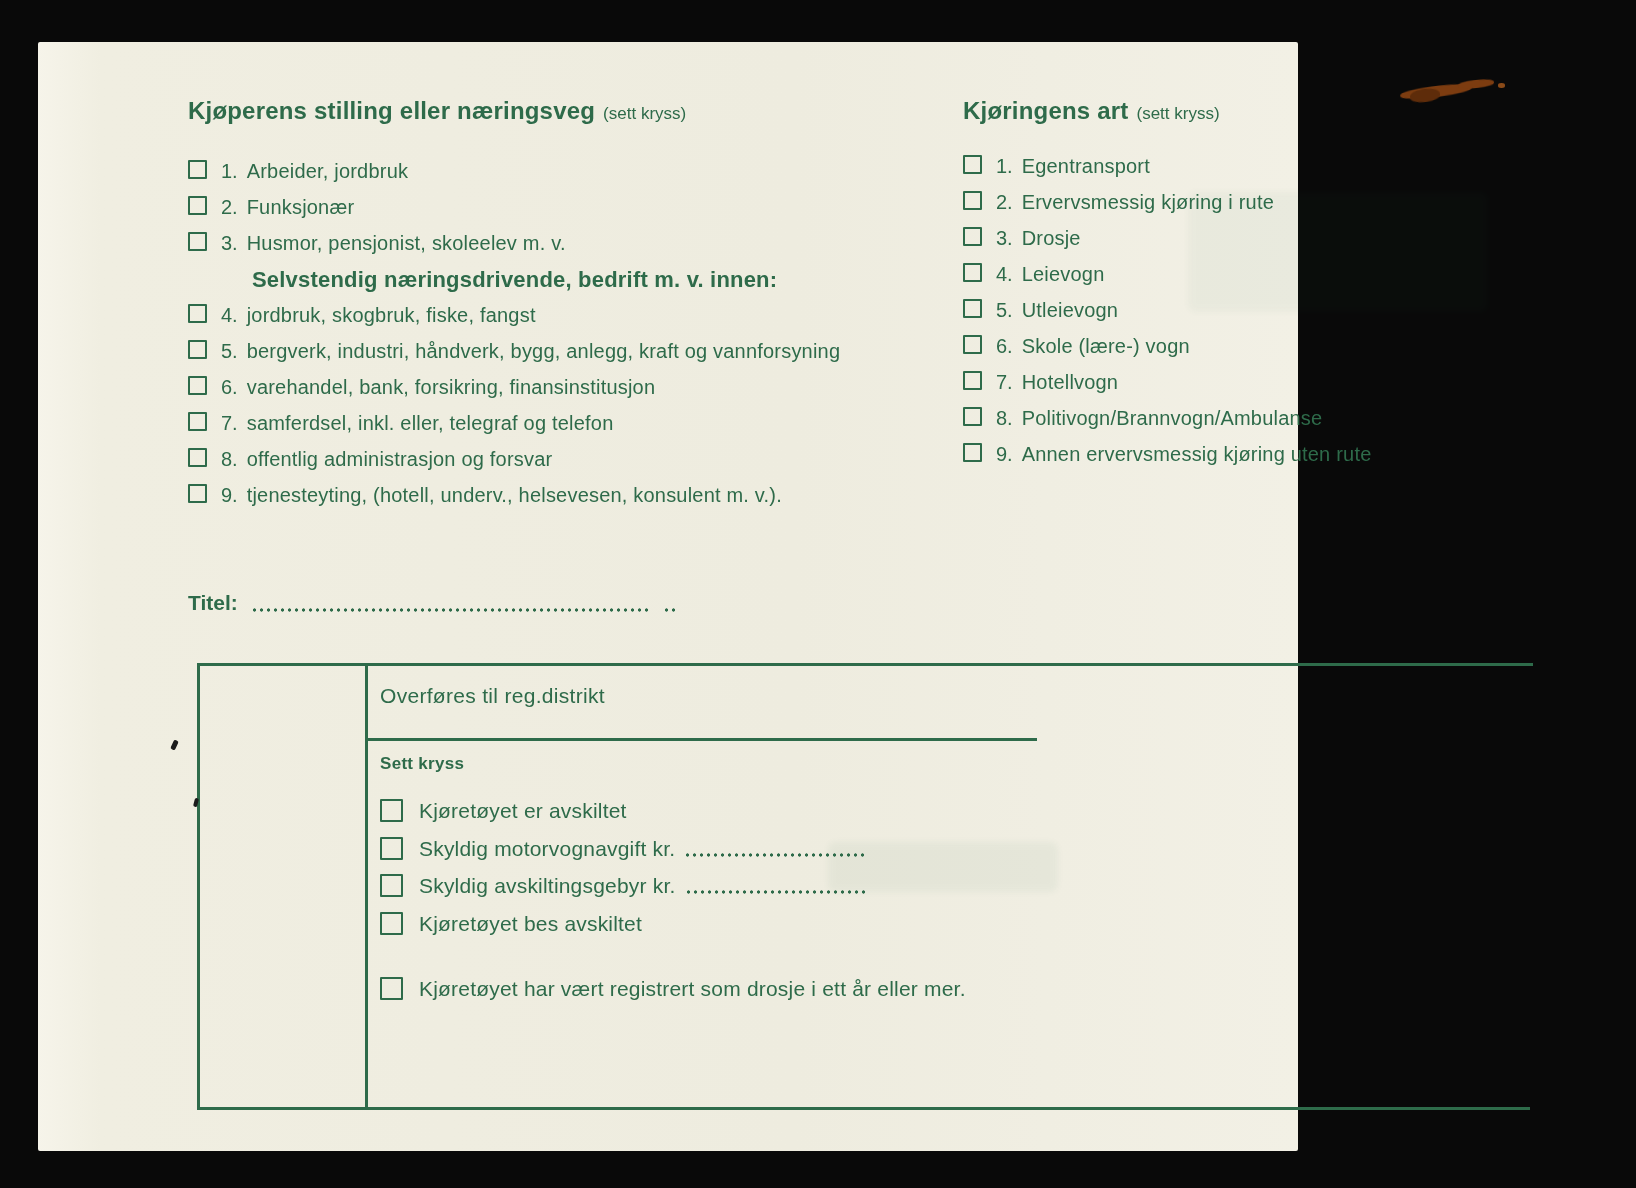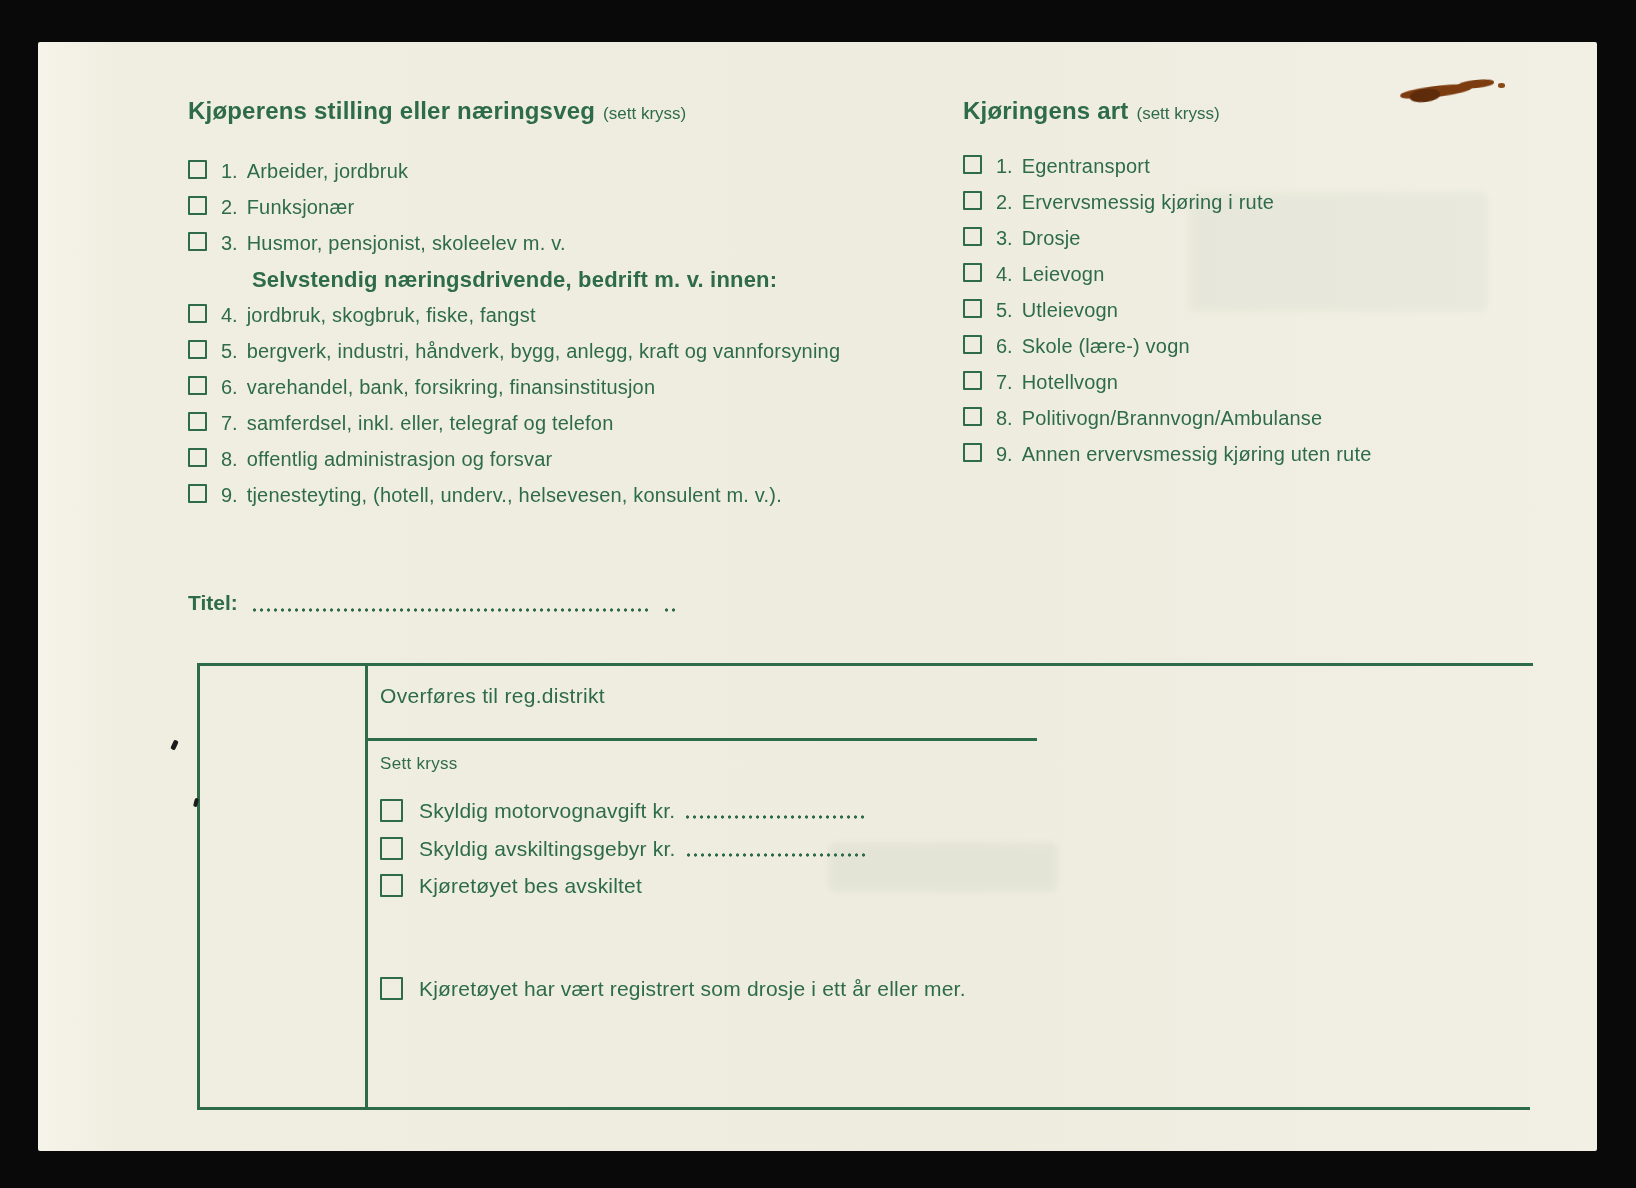--- a/index.html
+++ b/index.html
@@ -10,21 +10,21 @@
   body{
     width:1636px;height:1188px;
     background:#090909;
     font-family:"Liberation Sans", sans-serif;
     position:relative;
     overflow:hidden;
     color:var(--ink);
   }
   .paper{
     position:absolute;
-    left:38px;top:42px;width:1559px;height:1109px;
+    left:38px;top:42px;width:1260px;height:1109px;
     background:linear-gradient(90deg,#f6f4ea 0%,var(--paper) 5%,#eeecdf 60%,#f2f0e5 100%);
     border-radius:2px;
   }
   .abs{position:absolute;}
   
   .sec-title{font-size:24px;font-weight:bold;letter-spacing:.2px;white-space:nowrap;}
   .sec-hint{font-size:17px;font-weight:normal;margin-left:8px;letter-spacing:0;}
   
   .list{position:absolute;left:0;}
   .crow{height:36px;display:flex;align-items:flex-start;white-space:nowrap;}
@@ -48,21 +48,21 @@
   .titel-row{display:flex;align-items:flex-end;}
   .titel-label{font-size:21px;font-weight:bold;line-height:22px;}
   
   .regtable{left:159px;top:621px;width:1336px;height:447px;}
   .bline{position:absolute;background:var(--ink);}
   .side-label{
     position:absolute;left:0;top:136px;width:168px;
     text-align:center;font-weight:bold;font-size:21px;line-height:37px;letter-spacing:.2px;
   }
   .thead{position:absolute;left:183px;top:9px;font-size:21px;letter-spacing:.3px;margin-top:12px;}
-  .settkryss{position:absolute;left:183px;top:91px;font-size:17px;font-weight:normal;letter-spacing:.3px;}
+  .settkryss{position:absolute;left:183px;top:91px;font-size:17px;font-weight:bold;letter-spacing:.3px;}
   .trows{position:absolute;left:183px;top:136px;}
   .trow{height:37.6px;display:flex;align-items:flex-start;white-space:nowrap;}
   .trow .lbl{margin-left:16px;font-size:21px;line-height:23px;}
   .trow .dots{width:180px;margin-left:10px;margin-bottom:0;align-self:flex-start;margin-top:7px;}
   .drosje{position:absolute;left:183px;top:314px;}
   .nbnote{position:absolute;left:183px;top:381px;font-size:19px;font-weight:bold;white-space:nowrap;letter-spacing:.1px;}
   
   .stain{position:absolute;border-radius:45%;filter:blur(.6px);}
   .speck{position:absolute;background:#1c1c1c;border-radius:2px;}
   .ghost{position:absolute;background:var(--ink);opacity:.05;filter:blur(3px);border-radius:8px;}
@@ -202,20 +202,25 @@
         <div></div>
         <div></div>
         <div></div>
         <div></div>
       </div>
 
     <div class="thead">Overføres til reg.distrikt</div>
     <div class="settkryss">Sett kryss</div>
 
     <div class="trows">
+        <div class="trow">
+    <span class="cb big"></span>
+    <span class="lbl">Kjøretøyet er avskiltet</span>
+
+  </div>
         <div class="trow">
     <span class="cb big"></span>
     <span class="lbl">Skyldig motorvognavgift kr.</span>
     <span class="dots"></span>
   </div>
         <div class="trow">
     <span class="cb big"></span>
     <span class="lbl">Skyldig avskiltingsgebyr kr.</span>
     <span class="dots"></span>
   </div>

